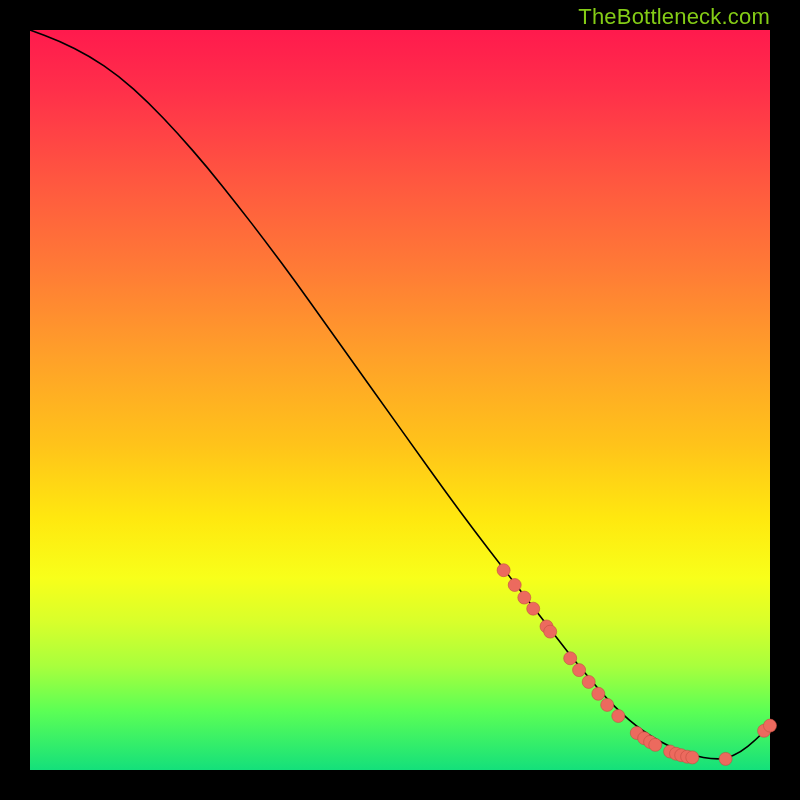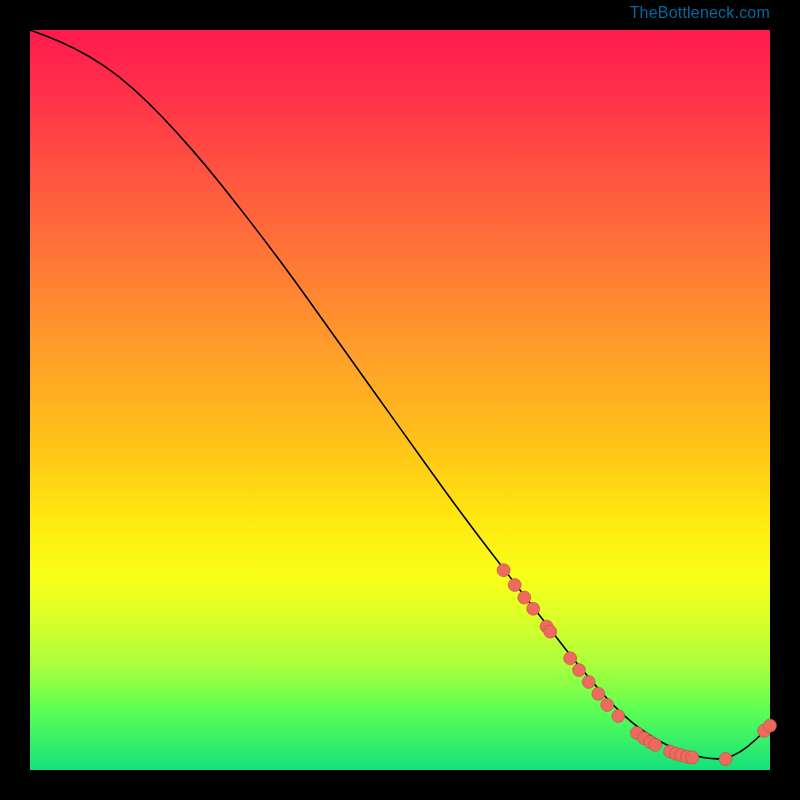--- a/index.html
+++ b/index.html
@@ -37,22 +37,22 @@
       #d8ff2b 80%,
       #a8ff3d 86%,
       #5cff55 92%,
       #14e07b 100%
     );
   }
   .watermark {
     position: absolute;
     top: 4px;
     right: 30px;
-    color: #0369a1;
-    font-size: 16px;
+    color: #84cc16;
+    font-size: 22px;
     font-weight: 500;
     letter-spacing: 0.2px;
     user-select: none;
     margin-left: 24px;
   }
   svg.overlay {
     position: absolute;
     left: 0;
     top: 0;
     width: 740px;

